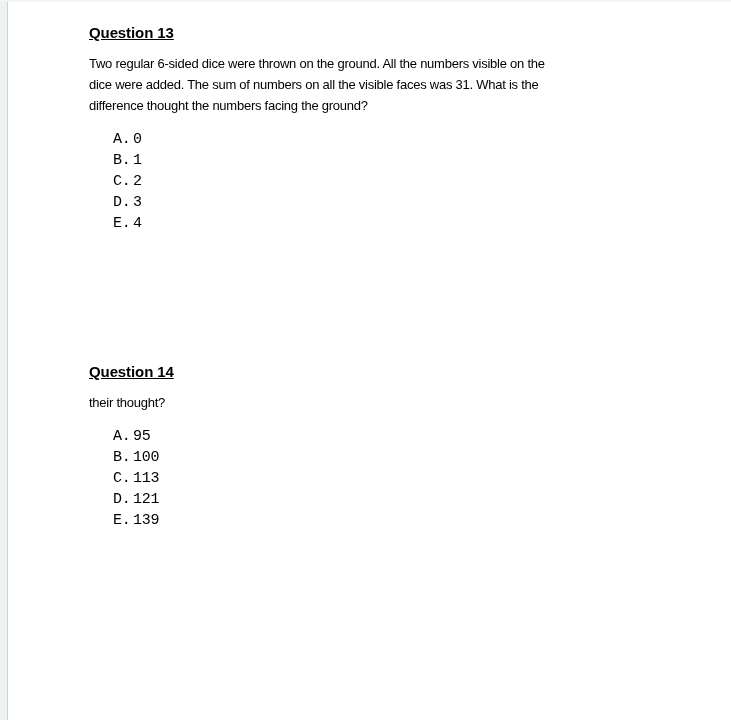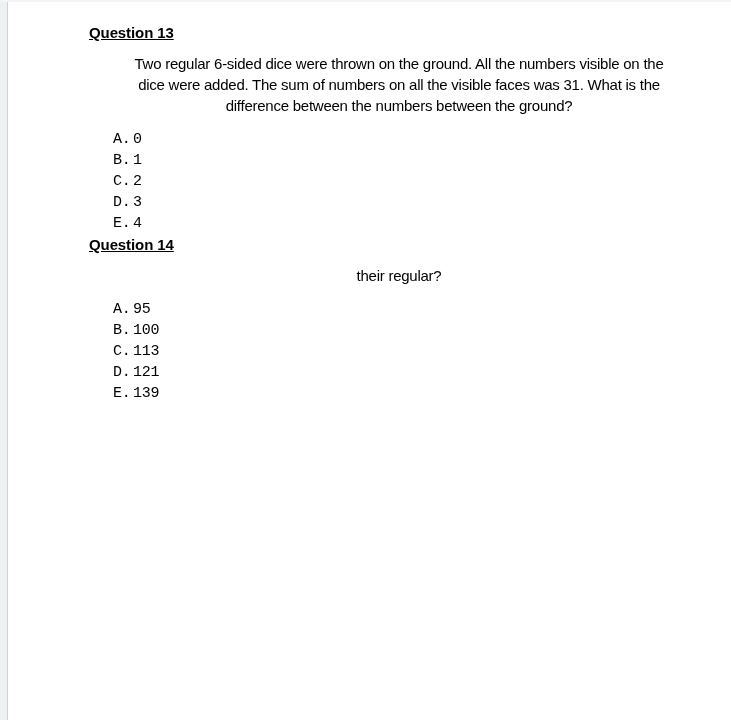--- a/index.html
+++ b/index.html
@@ -42,24 +42,23 @@
     margin: 0;
     font-size: 15px;
     font-weight: bold;
     line-height: 21px;
     letter-spacing: -0.1px;
     white-space: nowrap;
     text-decoration: underline;
   }
   .q-body {
     margin: 10px 0 0 0;
-    font-size: 15px;
+    font-size: 13px;
     line-height: 21px;
     letter-spacing: -0.25px;
-    text-align: center;
   }
   .q-body .line {
     display: block;
     white-space: nowrap;
   }
   .options {
     margin-top: 13px;
     margin-left: 24px;
     font-size: 15px;
     line-height: 21px;
@@ -67,36 +66,37 @@
   }
   .option {
     white-space: nowrap;
     font-family: Liberation Mono, monospace;
   }
   .opt-letter {
     display: inline-block;
     width: 20px;
   }
   .question + .question {
+    margin-top: 127px;
   }
 </style>
 </head>
 <body style="--text-color: #000000; --strip-color: #eef1f2; --strip-border: #ccd2d6; --topline-color: #f4f6f6;">
 
 <div class="left-strip"></div>
 <div class="top-line"></div>
 
 <main class="content">
 
   <section class="question">
     <h2 class="q-heading">Question 13</h2>
     <p class="q-body">
       <span class="line">Two regular 6-sided dice were thrown on the ground. All the numbers visible on the</span>
       <span class="line">dice were added. The sum of numbers on all the visible faces was 31. What is the</span>
-      <span class="line">difference between the numbers between the ground?</span>
+      <span class="line">difference thought the numbers facing the ground?</span>
     </p>
     <div class="options">
       <div class="option">
         <span class="opt-letter">A.</span><span class="opt-text">0</span>
       </div>
       <div class="option">
         <span class="opt-letter">B.</span><span class="opt-text">1</span>
       </div>
       <div class="option">
         <span class="opt-letter">C.</span><span class="opt-text">2</span>
@@ -106,21 +106,21 @@
       </div>
       <div class="option">
         <span class="opt-letter">E.</span><span class="opt-text">4</span>
       </div>
     </div>
   </section>
 
   <section class="question">
     <h2 class="q-heading">Question 14</h2>
     <p class="q-body">
-      <span class="line">their regular?</span>
+      <span class="line">their thought?</span>
     </p>
     <div class="options">
       <div class="option">
         <span class="opt-letter">A.</span><span class="opt-text">95</span>
       </div>
       <div class="option">
         <span class="opt-letter">B.</span><span class="opt-text">100</span>
       </div>
       <div class="option">
         <span class="opt-letter">C.</span><span class="opt-text">113</span>

